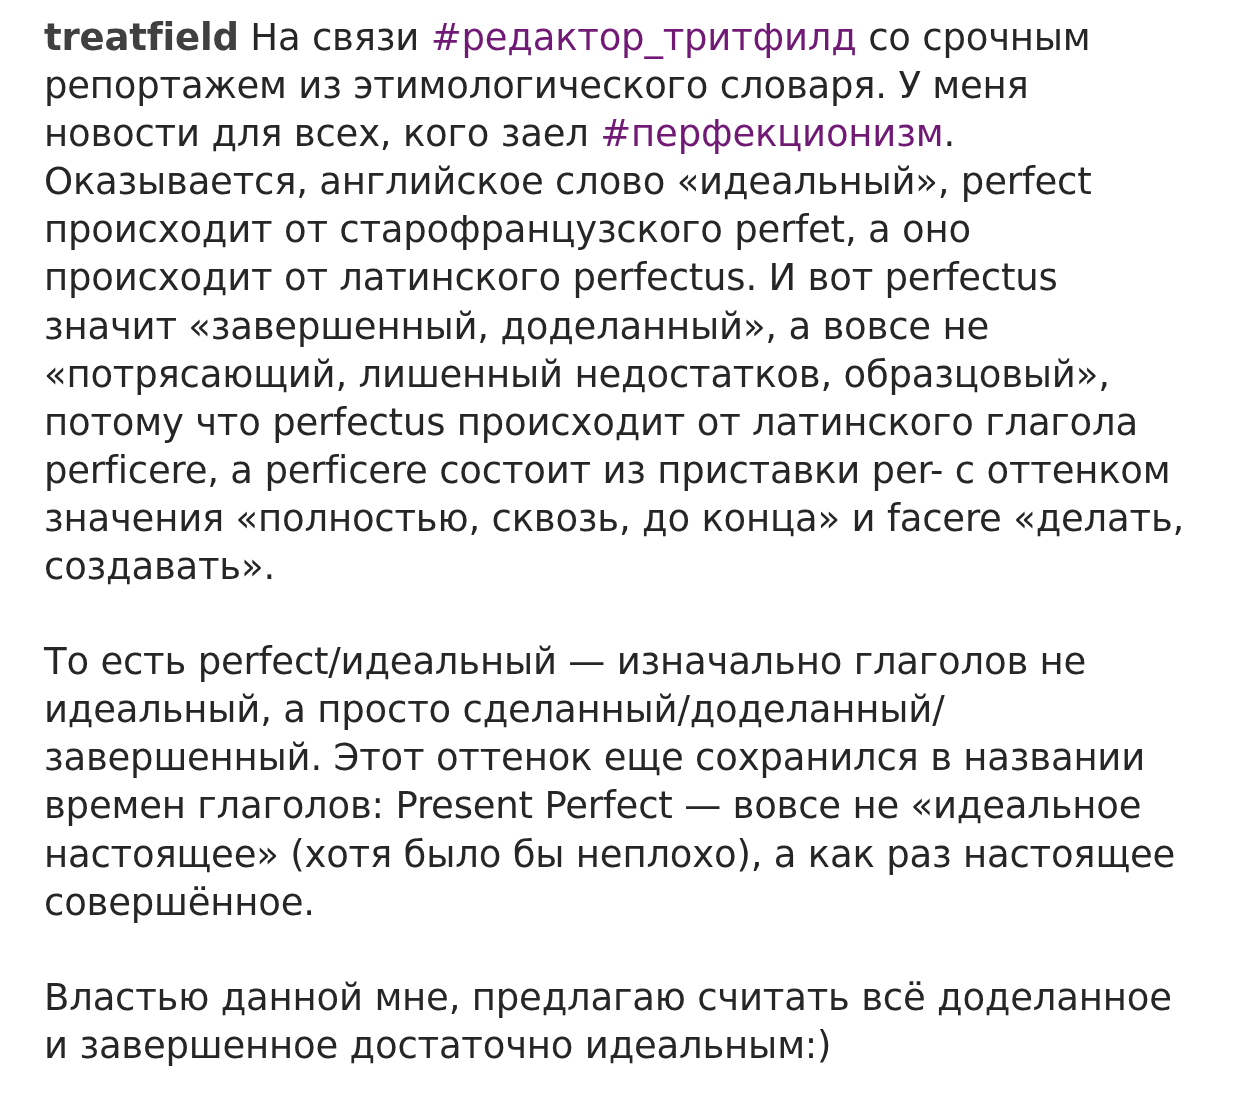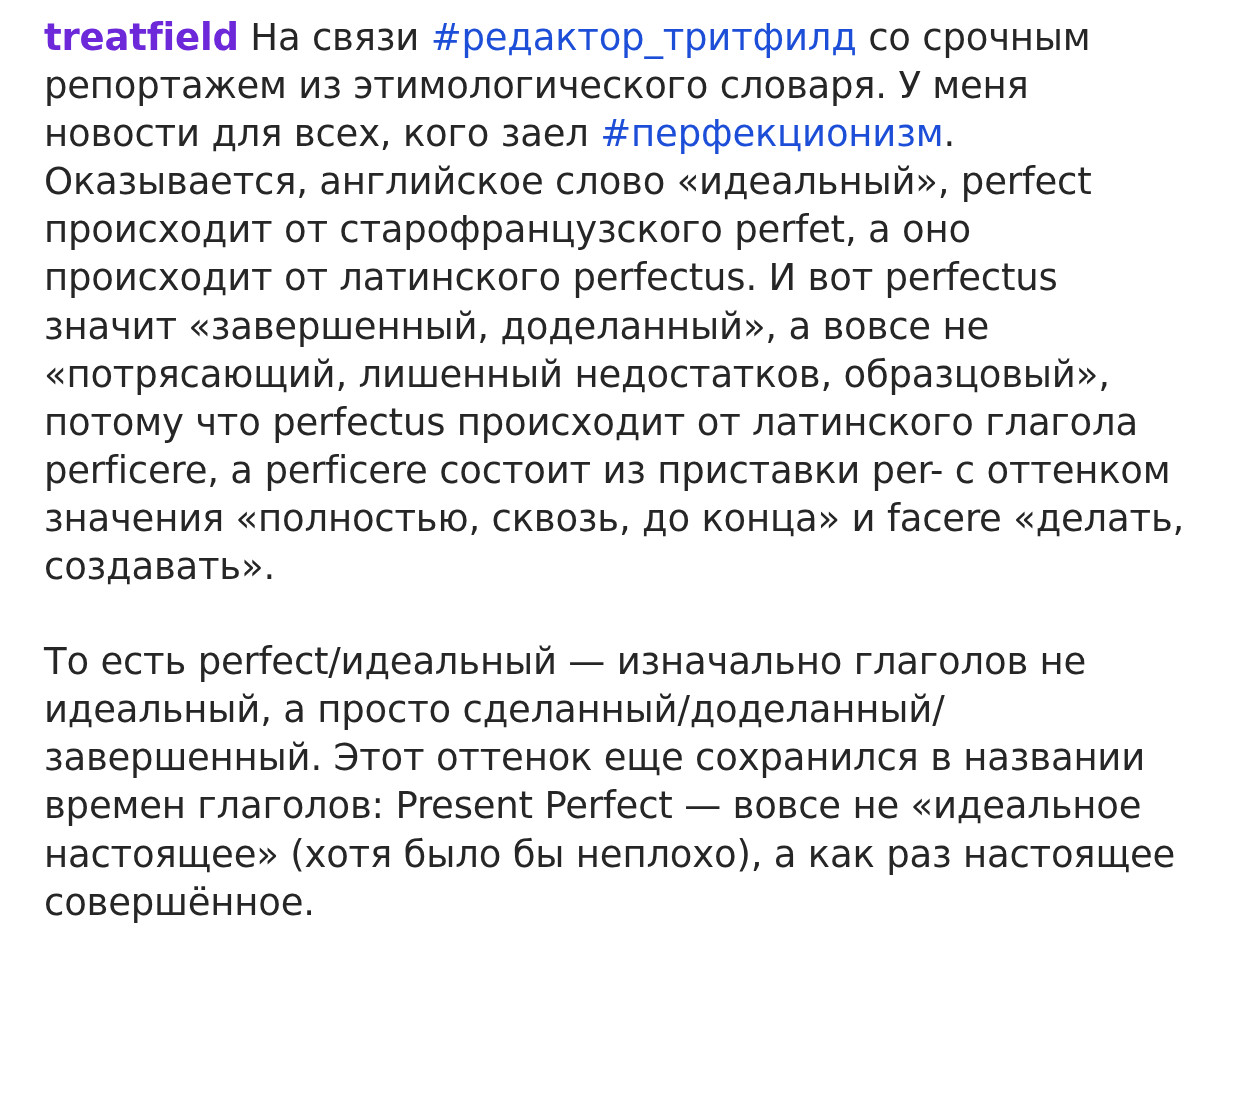--- a/index.html
+++ b/index.html
@@ -19,35 +19,36 @@
   }
   .caption {
     color: #262626;
     font-size: 37px;
     line-height: 1.30;
     letter-spacing: -0.2px;
     word-wrap: break-word;
   }
   .username {
     font-weight: bold;
-    color: #6d28d9;
+    color: #404040;
   }
   .hashtag {
-    color: #1d4ed8;
+    color: #701a75;
   }
   .para {
     margin: 0;
   }
   .gap {
     height: 47px;
   }
 </style>
 </head>
 <body>
 
 <div class="post">
   <div class="caption" id="caption">
       <p class="para"><span class="username">treatfield</span> <span>На связи </span><span class="hashtag">#редактор_тритфилд</span><span> со срочным репортажем из этимологического словаря. У меня новости для всех, кого заел </span><span class="hashtag">#перфекционизм</span><span>. Оказывается, английское слово «идеальный», perfect происходит от старофранцузского perfet, а оно происходит от латинского perfectus. И вот perfectus значит «завершенный, доделанный», а вовсе не «потрясающий, лишенный недостатков, образцовый», потому что perfectus происходит от латинского глагола perficere, а perficere состоит из приставки per- с оттенком значения «полностью, сквозь, до конца» и facere «делать, создавать».</span></p>
       <div class="gap"></div>
       <p class="para"><span>То есть perfect/идеальный — изначально глаголов не идеальный, а просто сделанный/доделанный/завершенный. Этот оттенок еще сохранился в названии времен глаголов: Present Perfect — вовсе не «идеальное настоящее» (хотя было бы неплохо), а как раз настоящее совершённое.</span></p>
       <div class="gap"></div>
+      <p class="para"><span>Властью данной мне, предлагаю считать всё доделанное и завершенное достаточно идеальным:)</span></p>
     </div>
 </div>
 
 </body></html>

